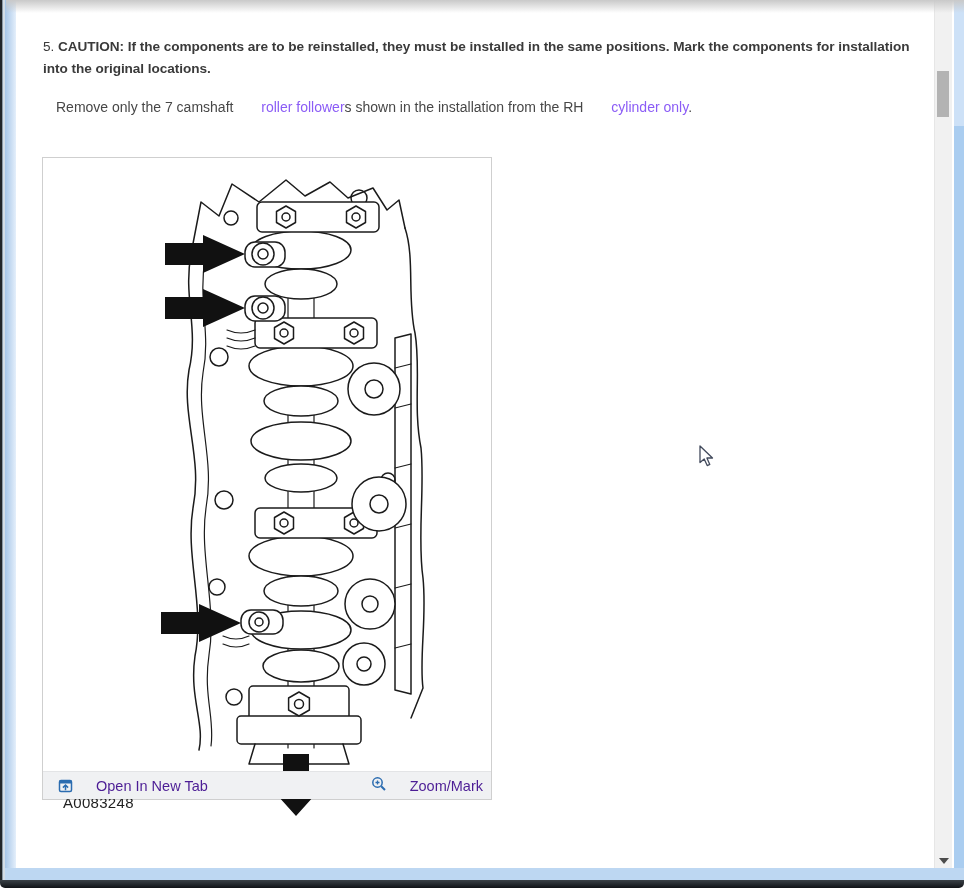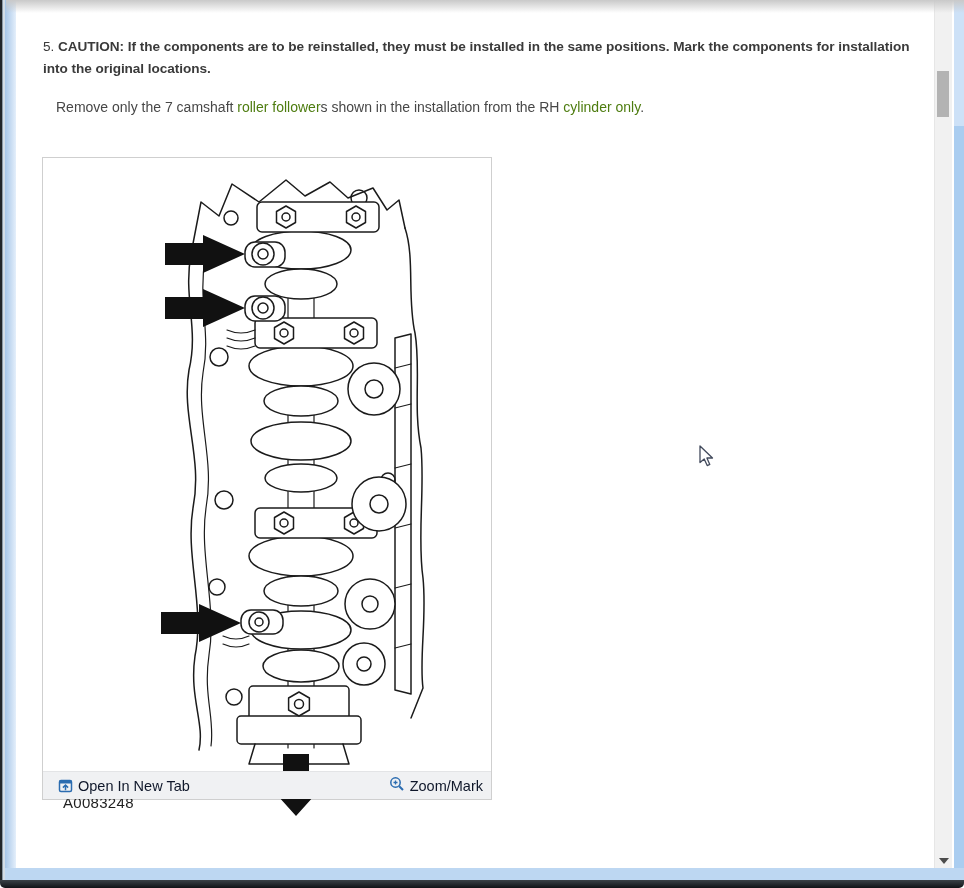--- a/index.html
+++ b/index.html
@@ -18,30 +18,30 @@
            background:linear-gradient(#3a4147,#101317);border-radius:0 0 5px 5px;}
   .topfade{position:absolute;left:6px;top:0;right:0;height:13px;
            background:linear-gradient(#c9c9c9,rgba(255,255,255,0));pointer-events:none;z-index:5;}
   
   .content{position:absolute;left:16px;top:0;width:918px;height:868px;background:#fff;padding-left:44px;}
   .caution{position:absolute;left:27px;top:36px;width:882px;margin:0;
            font-size:13.6px;line-height:21.5px;letter-spacing:-0.05px;color:#3a3a3a;}
   .caution .num{font-weight:400;}
   .caution strong{font-weight:700;}
   .instr{position:absolute;left:40px;top:99px;margin:0;font-size:14px;line-height:17px;color:#474747;}
-  a.lnk{color:#4d7c0f;text-decoration:none;cursor:pointer;}
+  a.lnk{color:#8b5cf6;text-decoration:none;cursor:pointer;margin-left:24px;}
   
   .figure{position:absolute;left:26px;top:157px;width:450px;height:643px;
           border:1px solid #cfcfcf;background:#fff;box-sizing:border-box;}
   .figure svg.diagram{position:absolute;left:0;top:0;}
   .fig-label{position:absolute;left:20px;top:636px;font-size:15px;color:#1f1f1f;letter-spacing:0.3px;}
   .fig-footer{position:absolute;left:0;right:0;bottom:0;height:28px;background:#f0f1f3;
           border-top:1px solid #e3e4e6;display:flex;align-items:center;justify-content:space-between;
           padding:0 8px 0 15px;box-sizing:border-box;}
-  .fig-footer a{display:inline-flex;align-items:center;gap:5px;font-size:14.5px;color:#0f172a;text-decoration:none;cursor:pointer;}
+  .fig-footer a{display:inline-flex;align-items:center;gap:23px;font-size:14.5px;color:#4c1d95;text-decoration:none;cursor:pointer;}
   
   .scrollbar{position:absolute;left:934px;top:0;width:18px;height:868px;background:#f1f1f1;border-left:1px solid #e6e6e6;box-sizing:border-box;}
   .thumb{position:absolute;left:2px;right:3px;top:71px;height:46px;background:#b3b3b3;}
   .sb-down{position:absolute;left:4px;bottom:4px;width:0;height:0;cursor:pointer;
            border-left:5px solid transparent;border-right:5px solid transparent;border-top:6px solid #4c4c4c;}
   
   .cursor{position:absolute;left:699px;top:445px;z-index:9;pointer-events:none;}
 </style>
 </head>
 <body>

